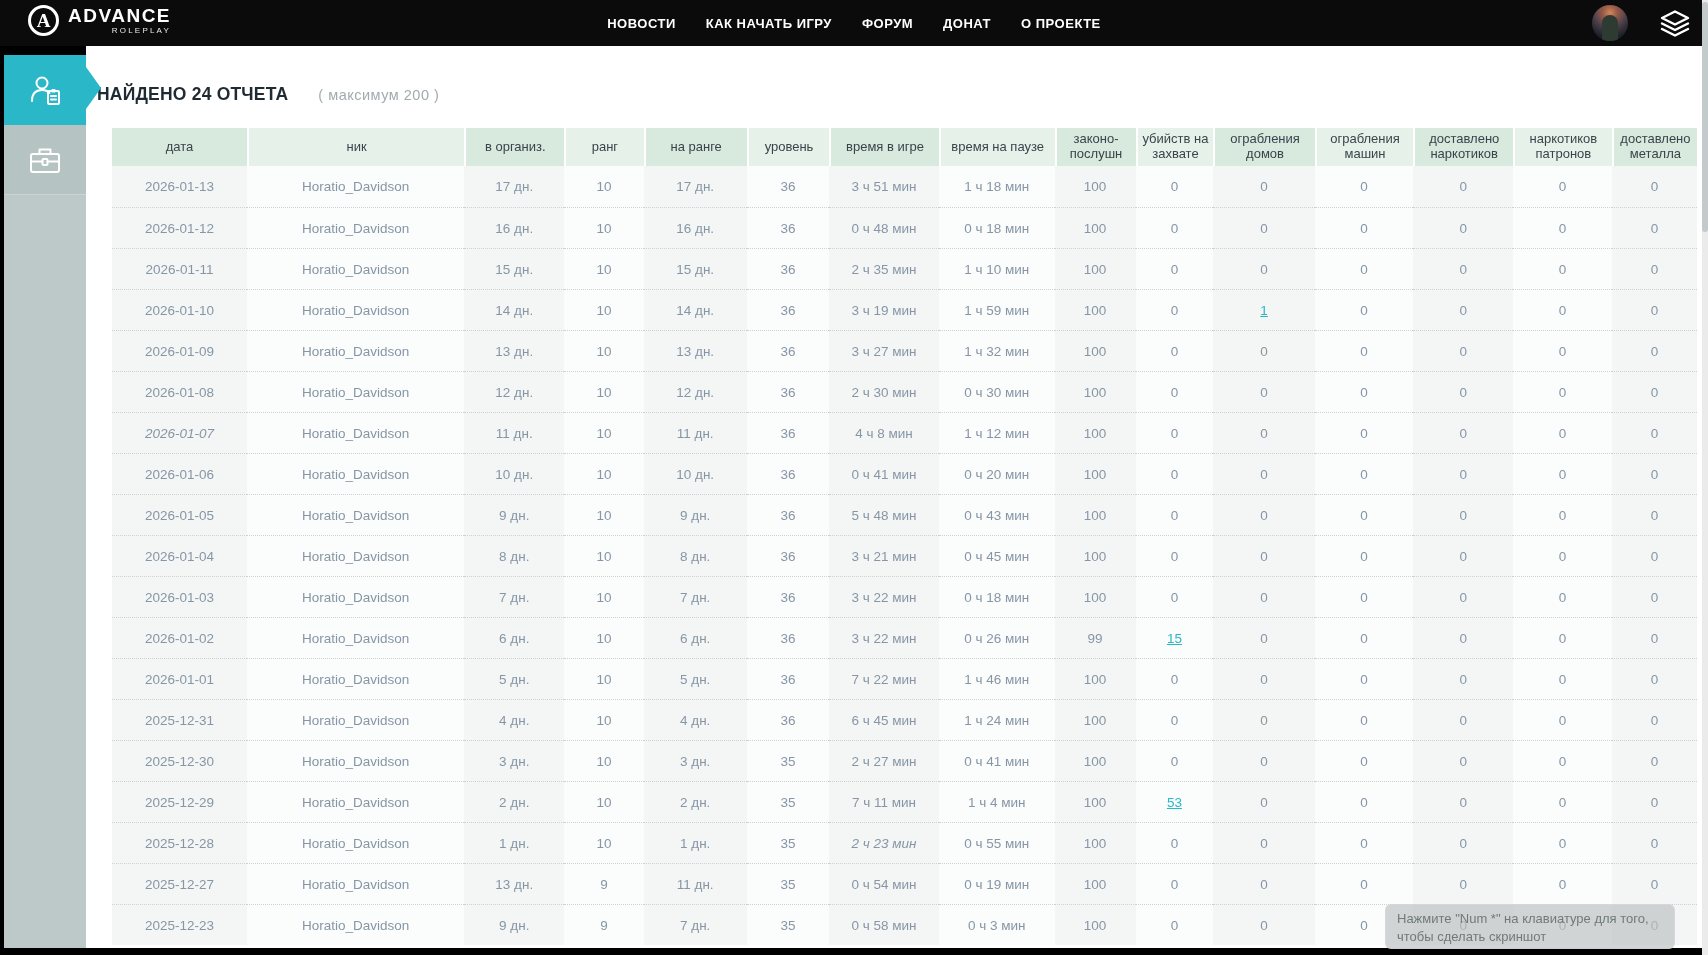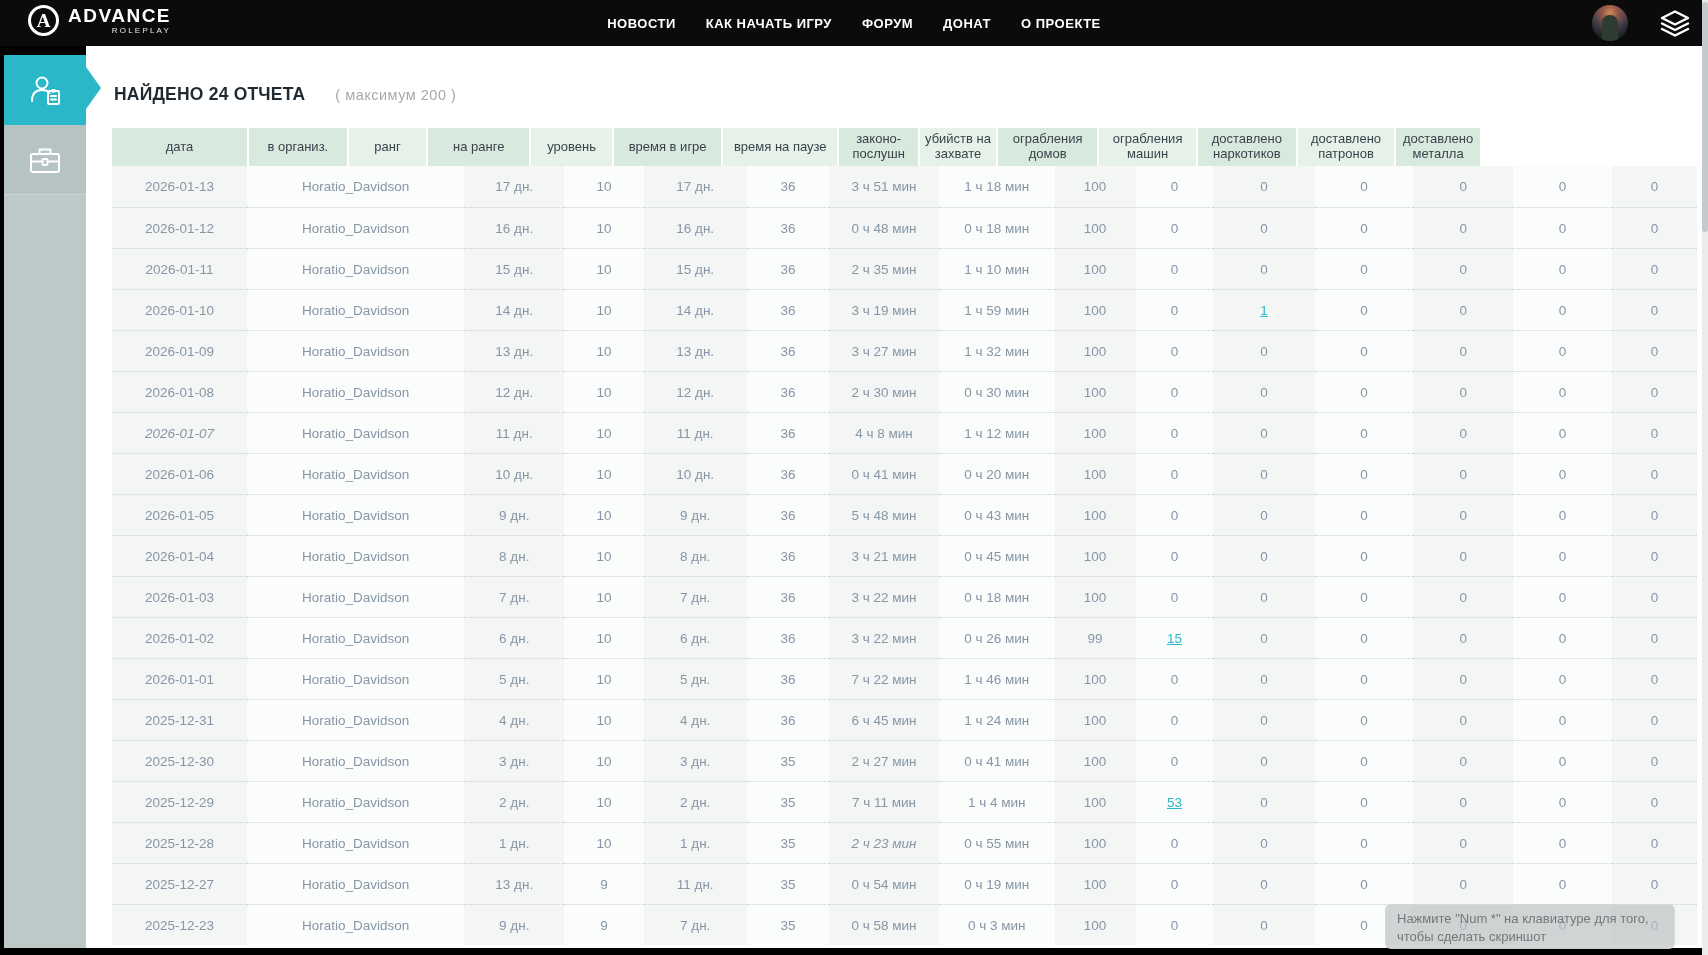--- a/index.html
+++ b/index.html
@@ -59,21 +59,21 @@
   .active-arrow {
     position:absolute; left:86px; top:67px; width:0; height:0; z-index:6;
     border-top:21px solid transparent; border-bottom:21px solid transparent;
     border-left:15px solid #2ab7c7;
   }
   
   .content {
     position:absolute; left:86px; top:46px; width:1616px; height:902px;
     background:#fff;
   }
-  .title-row { position:absolute; left:28px; top:38px; display:flex; align-items:baseline; }
+  .title-row { position:absolute; left:11px; top:38px; display:flex; align-items:baseline; }
   .page-title { font-size:17.5px; font-weight:bold; color:#1f2a33; letter-spacing:0.2px; }
   .page-subtitle { margin-left:30px; font-size:14.5px; color:#a3abae; letter-spacing:0.5px; }
   
   .rtable { position:absolute; left:26px; top:82px; width:1587px; }
   .thead { display:flex; height:38px; }
   .th {
     display:flex; align-items:center; justify-content:center; text-align:center;
     font-size:13px; color:#39444c; line-height:1.12; padding:2px 3px;
     border-left:2px solid #fff;
   }
@@ -165,32 +165,33 @@
 
 <div class="content">
   <div class="title-row">
     <span class="page-title">НАЙДЕНО 24 ОТЧЕТА</span>
     <span class="page-subtitle">( максимум 200 )</span>
   </div>
 
   <div class="rtable">
     <div class="thead" id="thead">
         <div class="th c-odd" style="width: 8.5%;">дата</div>
+        <div class="th c-even" style="width: 13.7%;">ник</div>
         <div class="th c-odd" style="width: 6.3%;">в организ.</div>
         <div class="th c-even" style="width: 5%;">ранг</div>
         <div class="th c-odd" style="width: 6.5%;">на ранге</div>
         <div class="th c-even" style="width: 5.2%;">уровень</div>
         <div class="th c-odd" style="width: 6.9%;">время в игре</div>
         <div class="th c-even" style="width: 7.3%;">время на паузе</div>
         <div class="th c-odd" style="width: 5.1%;">законо-послушн</div>
         <div class="th c-even" style="width: 4.9%;">убийств на захвате</div>
         <div class="th c-odd" style="width: 6.4%;">ограбления домов</div>
         <div class="th c-even" style="width: 6.2%;">ограбления машин</div>
         <div class="th c-odd" style="width: 6.3%;">доставлено наркотиков</div>
-        <div class="th c-even" style="width: 6.2%;">доставлено патронов</div>
+        <div class="th c-even" style="width: 6.2%;">наркотиков патронов</div>
         <div class="th c-odd" style="width: 5.4%;">доставлено металла</div>
       </div>
     <div id="tbody">
         <div class="trow">
           <div class="td c-odd" style="width: 8.5%;">2026-01-13</div>
           <div class="td c-even" style="width: 13.7%;">Horatio_Davidson</div>
           <div class="td c-odd" style="width: 6.3%;">17 дн.</div>
           <div class="td c-even" style="width: 5%;">10</div>
           <div class="td c-odd" style="width: 6.5%;">17 дн.</div>
           <div class="td c-even" style="width: 5.2%;">36</div>

